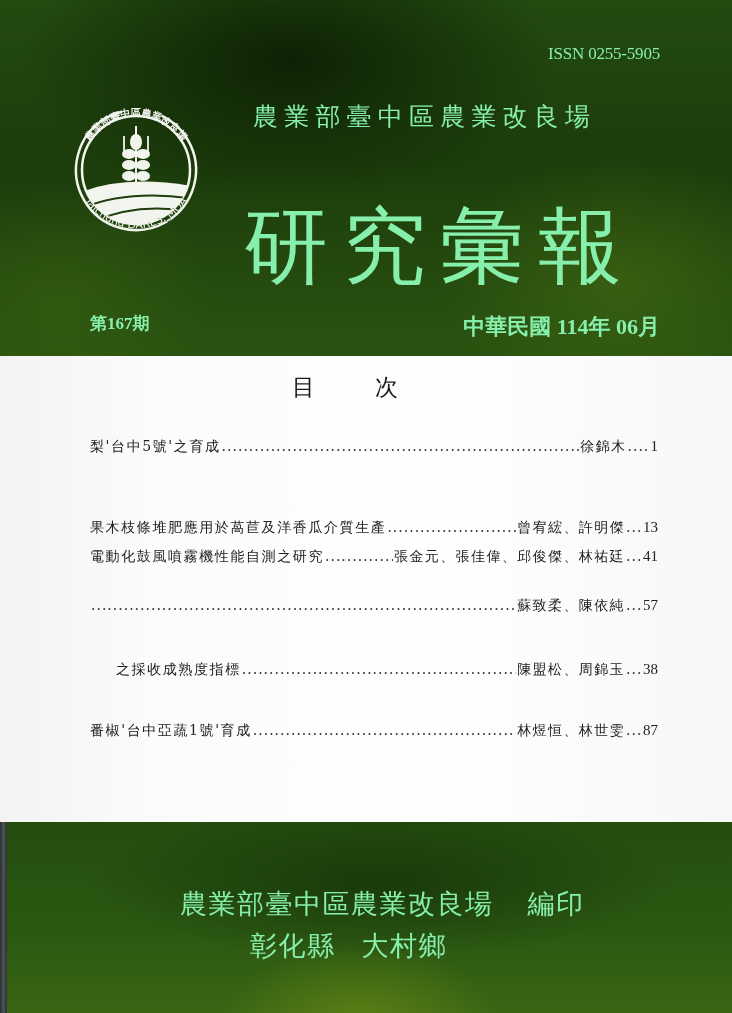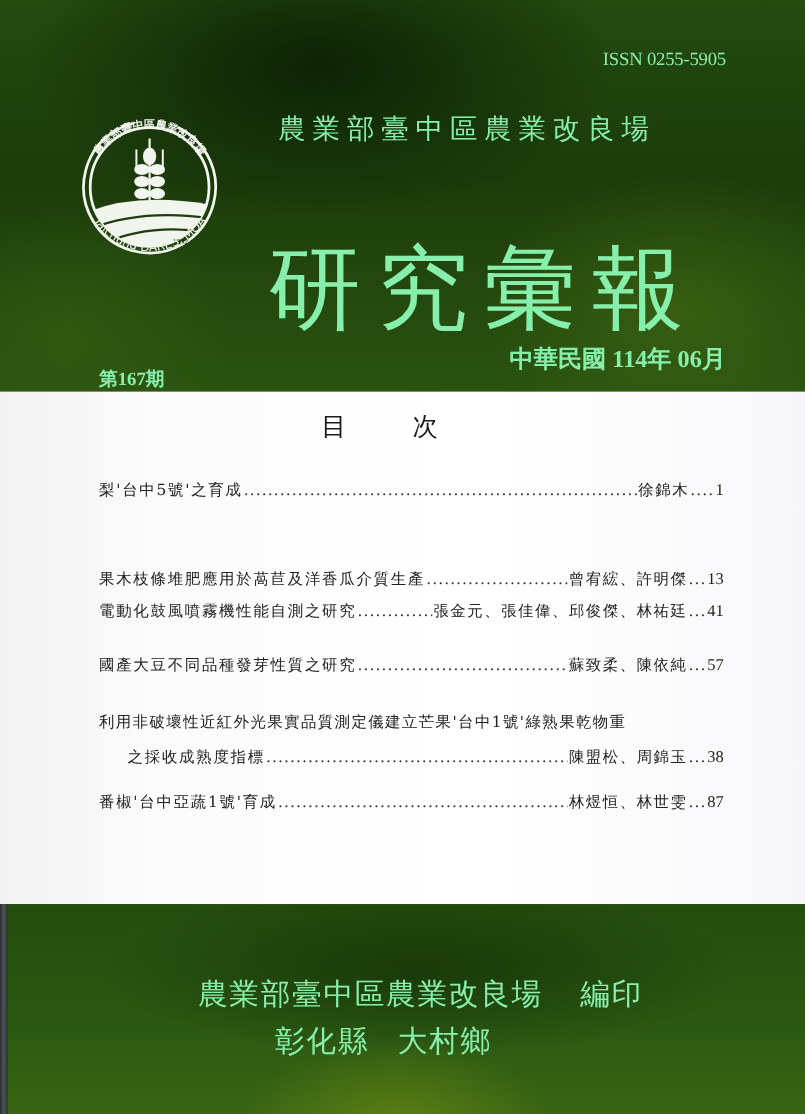--- a/index.html
+++ b/index.html
@@ -34,28 +34,28 @@
   .w { color: #86efac; }
   .issn {
     position: absolute; top: 44px; right: 72px;
     font-family: "Liberation Serif", serif; font-size: 17px; letter-spacing: -0.2px;
   }
   .org {
     position: absolute; top: 100px; left: 253px;
     font-size: 25px; letter-spacing: 6.2px; white-space: nowrap;
   }
   .title {
-    position: absolute; top: 164px; left: 244px;
+    position: absolute; top: 148px; left: 244px;
     font-family: "DejaVu Sans", "Liberation Sans", sans-serif;
     font-size: 84px; letter-spacing: 14px; white-space: nowrap; line-height: 1;
     font-weight: normal;
   }
   .issue {
     position: absolute; top: 312px; left: 90px;
-    font-family: "Liberation Serif", serif; font-size: 17px; font-weight: bold; margin-top: 21px;
+    font-family: "Liberation Serif", serif; font-size: 17px; font-weight: bold;
   }
   .date {
     position: absolute; top: 312px; right: 72px;
     font-family: "Liberation Serif", serif; font-size: 22px; font-weight: bold;
   }
   .logo { position: absolute; left: 62px; top: 96px; width: 148px; height: 146px; }
 
   .toc-heading {
     position: absolute; top: 372px; left: 0; width: 732px; text-align: center;
     font-size: 23px; color: #1a1a1a; letter-spacing: 60px; padding-left: 18px; box-sizing: border-box;
@@ -160,31 +160,27 @@
 
   <div class="row" style="position:absolute; top:110px; width:568px;">
     <span class="t">電動化鼓風噴霧機性能自測之研究</span>
     <span class="leader"></span>
     <span class="a">張金元、張佳偉、邱俊傑、林祐廷</span>
     <span class="leader" style="flex:0 0 16px"></span>
     <span class="p">41</span>
   </div>
 
   <div class="row" style="position:absolute; top:159px; width:568px;">
-    <span class="t">國產大豆不同品種發芽性質之研究</span>
     <span class="leader"></span>
     <span class="a">蘇致柔、陳依純</span>
     <span class="leader" style="flex:0 0 16px"></span>
     <span class="p">57</span>
   </div>
 
   <div style="position:absolute; top:211px; width:568px;">
-    <div class="row first-line">
-      <span class="t">利用非破壞性近紅外光果實品質測定儀建立芒果'台中1號'綠熟果乾物重</span>
-    </div>
     <div class="row indent" style="margin-top:12px;">
       <span class="t">之採收成熟度指標</span>
       <span class="leader"></span>
       <span class="a">陳盟松、周錦玉</span>
       <span class="leader" style="flex:0 0 16px"></span>
       <span class="p">38</span>
     </div>
   </div>
 
   <div class="row" style="position:absolute; top:284px; width:568px;">

